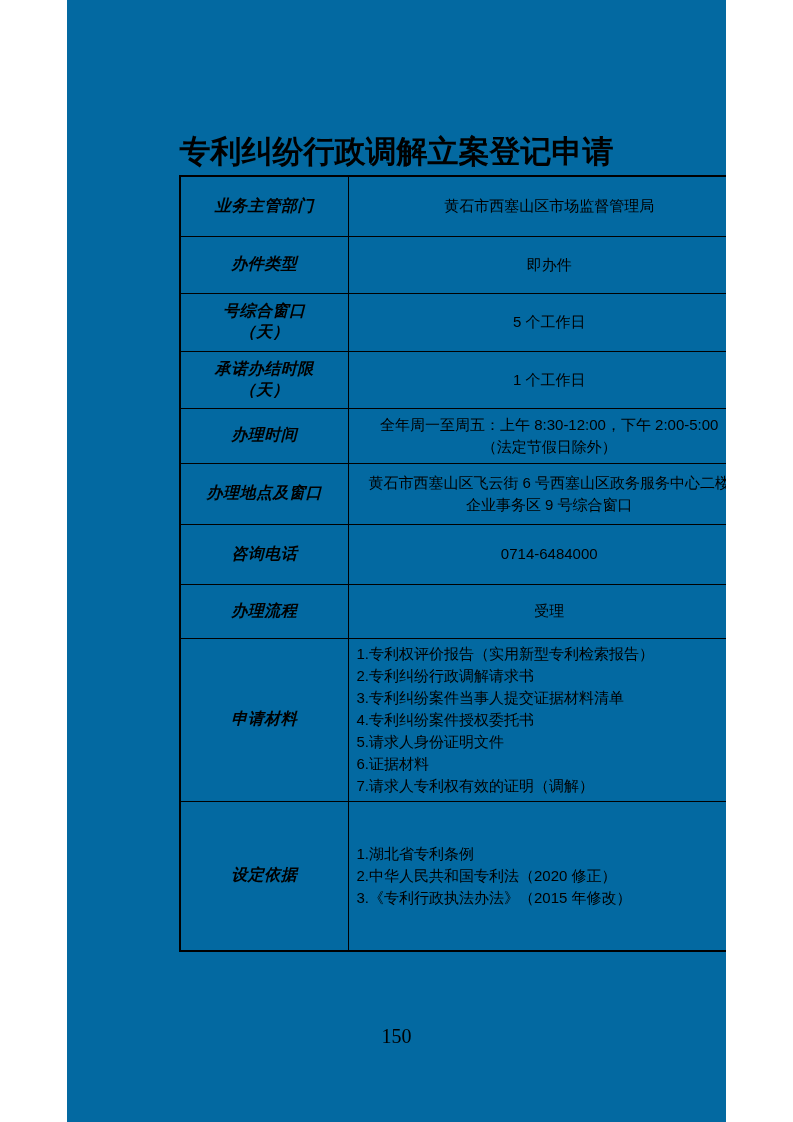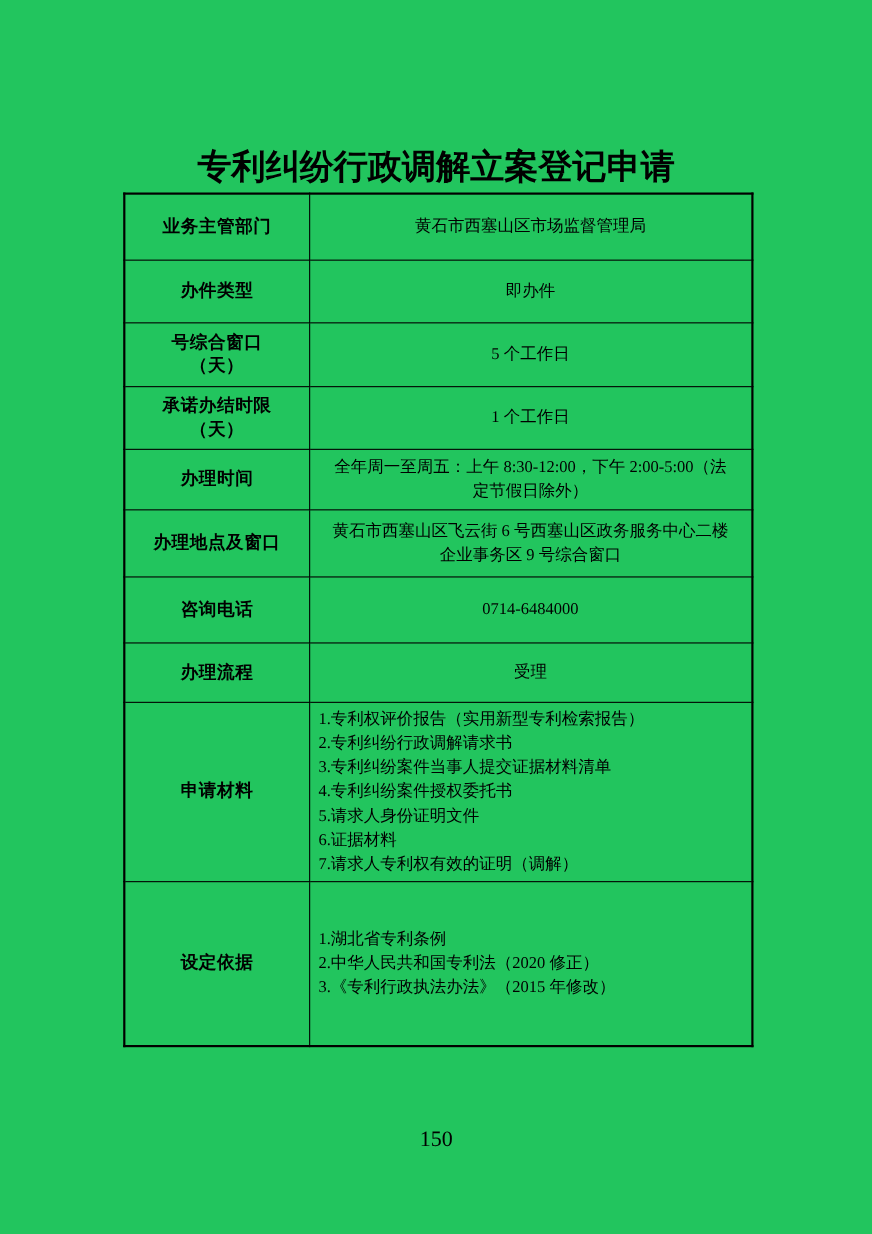--- a/index.html
+++ b/index.html
@@ -1,22 +1,22 @@
 <!DOCTYPE html>
 <html><head>
 <meta charset="utf-8">
 <style>
   * { margin: 0; padding: 0; box-sizing: border-box; }
   html, body { background: #ffffff; }
   .page {
     position: relative;
-    width: 793px;
+    width: 659px;
     height: 1122px;
     margin: 0 auto;
-    background: #22c55e;
+    background: #0369a1;
     color: #000000;
     font-family: "Liberation Serif", serif;
     overflow: hidden;
   }
   .doc-title {
     position: absolute;
     top: 131px;
     left: 0;
     width: 100%;
     text-align: center;
@@ -41,23 +41,24 @@
     border: 1px solid #000000;
     vertical-align: middle;
   }
   th.label-cell {
     font-family: "Liberation Sans", sans-serif;
     font-weight: bold;
     font-size: 16px;
     text-align: center;
     padding: 4px 22px;
     letter-spacing: 0.5px;
+    font-style: italic;
   }
   td.value-cell {
-    font-family: Liberation Serif, serif;
+    font-family: Liberation Sans, sans-serif;
     font-size: 15px;
     text-align: center;
     padding: 4px 19px;
     line-height: 22px;
   }
   td.value-cell.list {
     text-align: left;
     padding-left: 8px;
     padding-right: 6px;
   }

